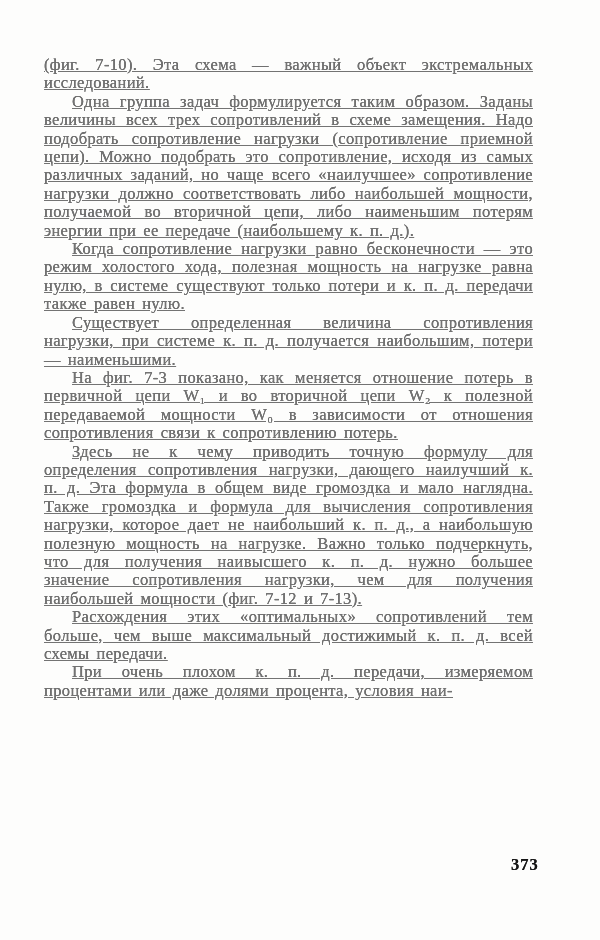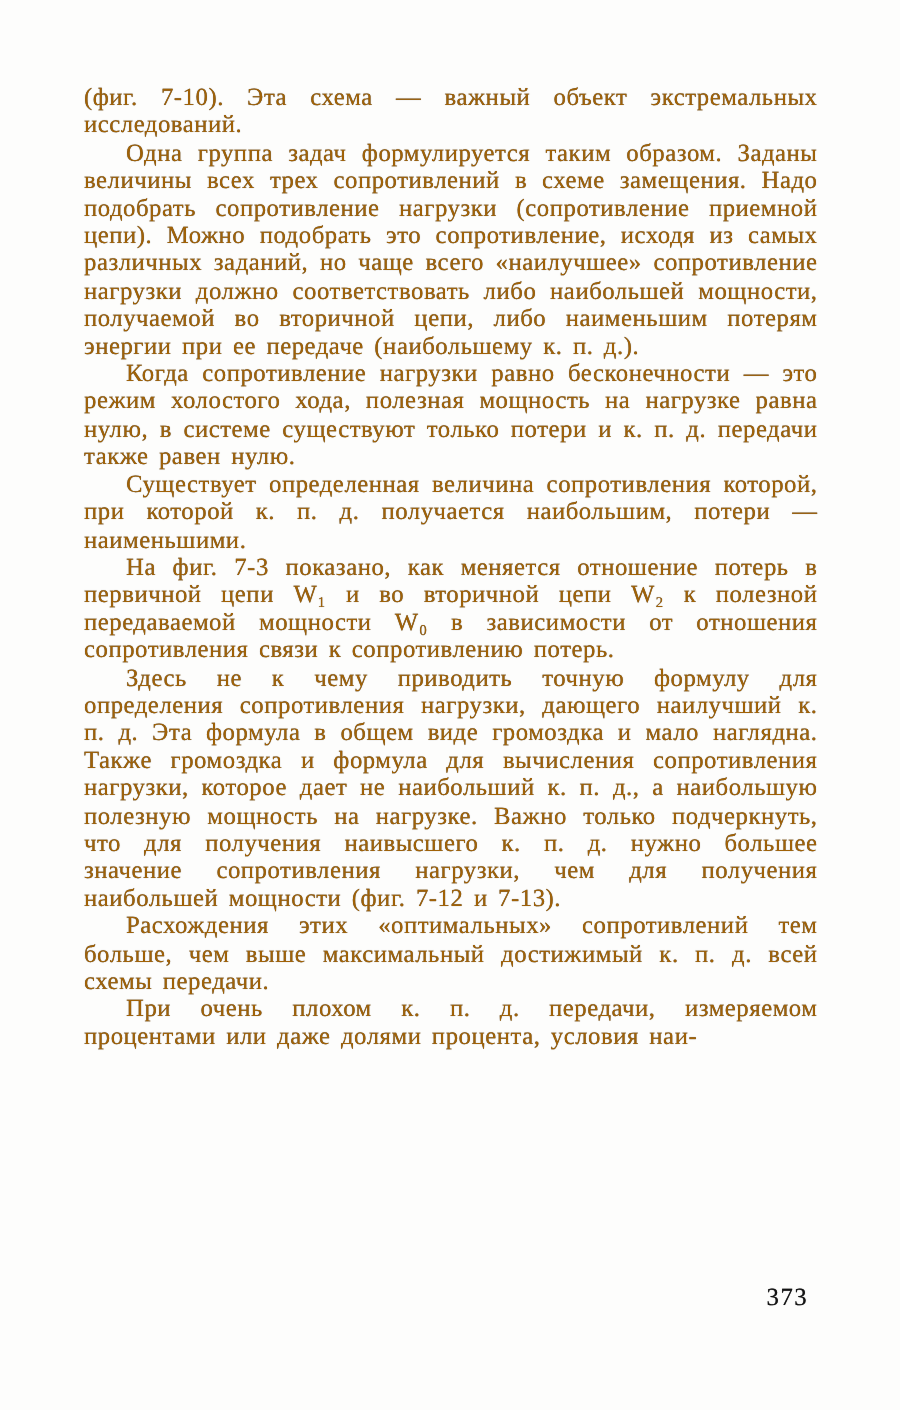--- a/index.html
+++ b/index.html
@@ -9,60 +9,61 @@
   }
   .page {
     position: relative;
     width: 600px;
     height: 940px;
     background: #fdfdfc;
     overflow: hidden;
   }
   .text-block {
     position: absolute;
-    left: 56px;
+    left: 44px;
     top: 56px;
     width: 489px;
     font-family: "Liberation Serif", "DejaVu Serif", serif;
     font-size: 16.5px;
     line-height: 18.4px;
-    color: #a16207;
+    color: #737373;
     text-align: justify;
     letter-spacing: 0.35px;
     word-spacing: 2.5px;
     text-shadow: 0 0 0.45px rgba(10,10,10,0.75);
+    text-decoration: underline;
   }
   .text-block p {
     margin: 0;
     padding: 0;
     text-indent: 28px;
   }
   .text-block p.no-indent {
     text-indent: 0;
   }
   .page-number {
     position: absolute;
     left: 511px;
     top: 855px;
     font-family: "Liberation Serif", "DejaVu Serif", serif;
     font-size: 16.5px;
-    font-weight: 400;
+    font-weight: 700;
     color: #141414;
     letter-spacing: 1px;
     text-shadow: 0 0 0.45px rgba(10,10,10,0.75);
   }
 </style>
 </head>
 <body>
 
 <div class="page">
   <div class="text-block">
     <p class="no-indent">(фиг. 7-10). Эта схема — важный объект экстремальных исследований.</p>
     <p>Одна группа задач формулируется таким образом. Заданы величины всех трех сопротивлений в схеме замещения. Надо подобрать сопротивление нагрузки (сопротивление приемной цепи). Можно подобрать это сопротивление, исходя из самых различных заданий, но чаще всего «наилучшее» сопротивление нагрузки должно соответствовать либо наибольшей мощности, получаемой во вторичной цепи, либо наименьшим потерям энергии при ее передаче (наибольшему к. п. д.).</p>
     <p>Когда сопротивление нагрузки равно бесконечности — это режим холостого хода, полезная мощность на нагрузке равна нулю, в системе существуют только потери и к. п. д. передачи также равен нулю.</p>
-    <p>Существует определенная величина сопротивления которой, при которой к. п. д. получается наибольшим, потери — наименьшими.</p>
+    <p>Существует определенная величина сопротивления нагрузки, при системе к. п. д. получается наибольшим, потери — наименьшими.</p>
     <p>На фиг. 7-3 показано, как меняется отношение потерь в первичной цепи W₁ и во вторичной цепи W₂ к полезной передаваемой мощности W₀ в зависимости от отношения сопротивления связи к сопротивлению потерь.</p>
     <p>Здесь не к чему приводить точную формулу для определения сопротивления нагрузки, дающего наилучший к. п. д. Эта формула в общем виде громоздка и мало наглядна. Также громоздка и формула для вычисления сопротивления нагрузки, которое дает не наибольший к. п. д., а наибольшую полезную мощность на нагрузке. Важно только подчеркнуть, что для получения наивысшего к. п. д. нужно большее значение сопротивления нагрузки, чем для получения наибольшей мощности (фиг. 7-12 и 7-13).</p>
     <p>Расхождения этих «оптимальных» сопротивлений тем больше, чем выше максимальный достижимый к. п. д. всей схемы передачи.</p>
     <p>При очень плохом к. п. д. передачи, измеряемом процентами или даже долями процента, условия наи-</p>
   </div>
   <div class="page-number">373</div>
 </div>
 
 </body></html>

